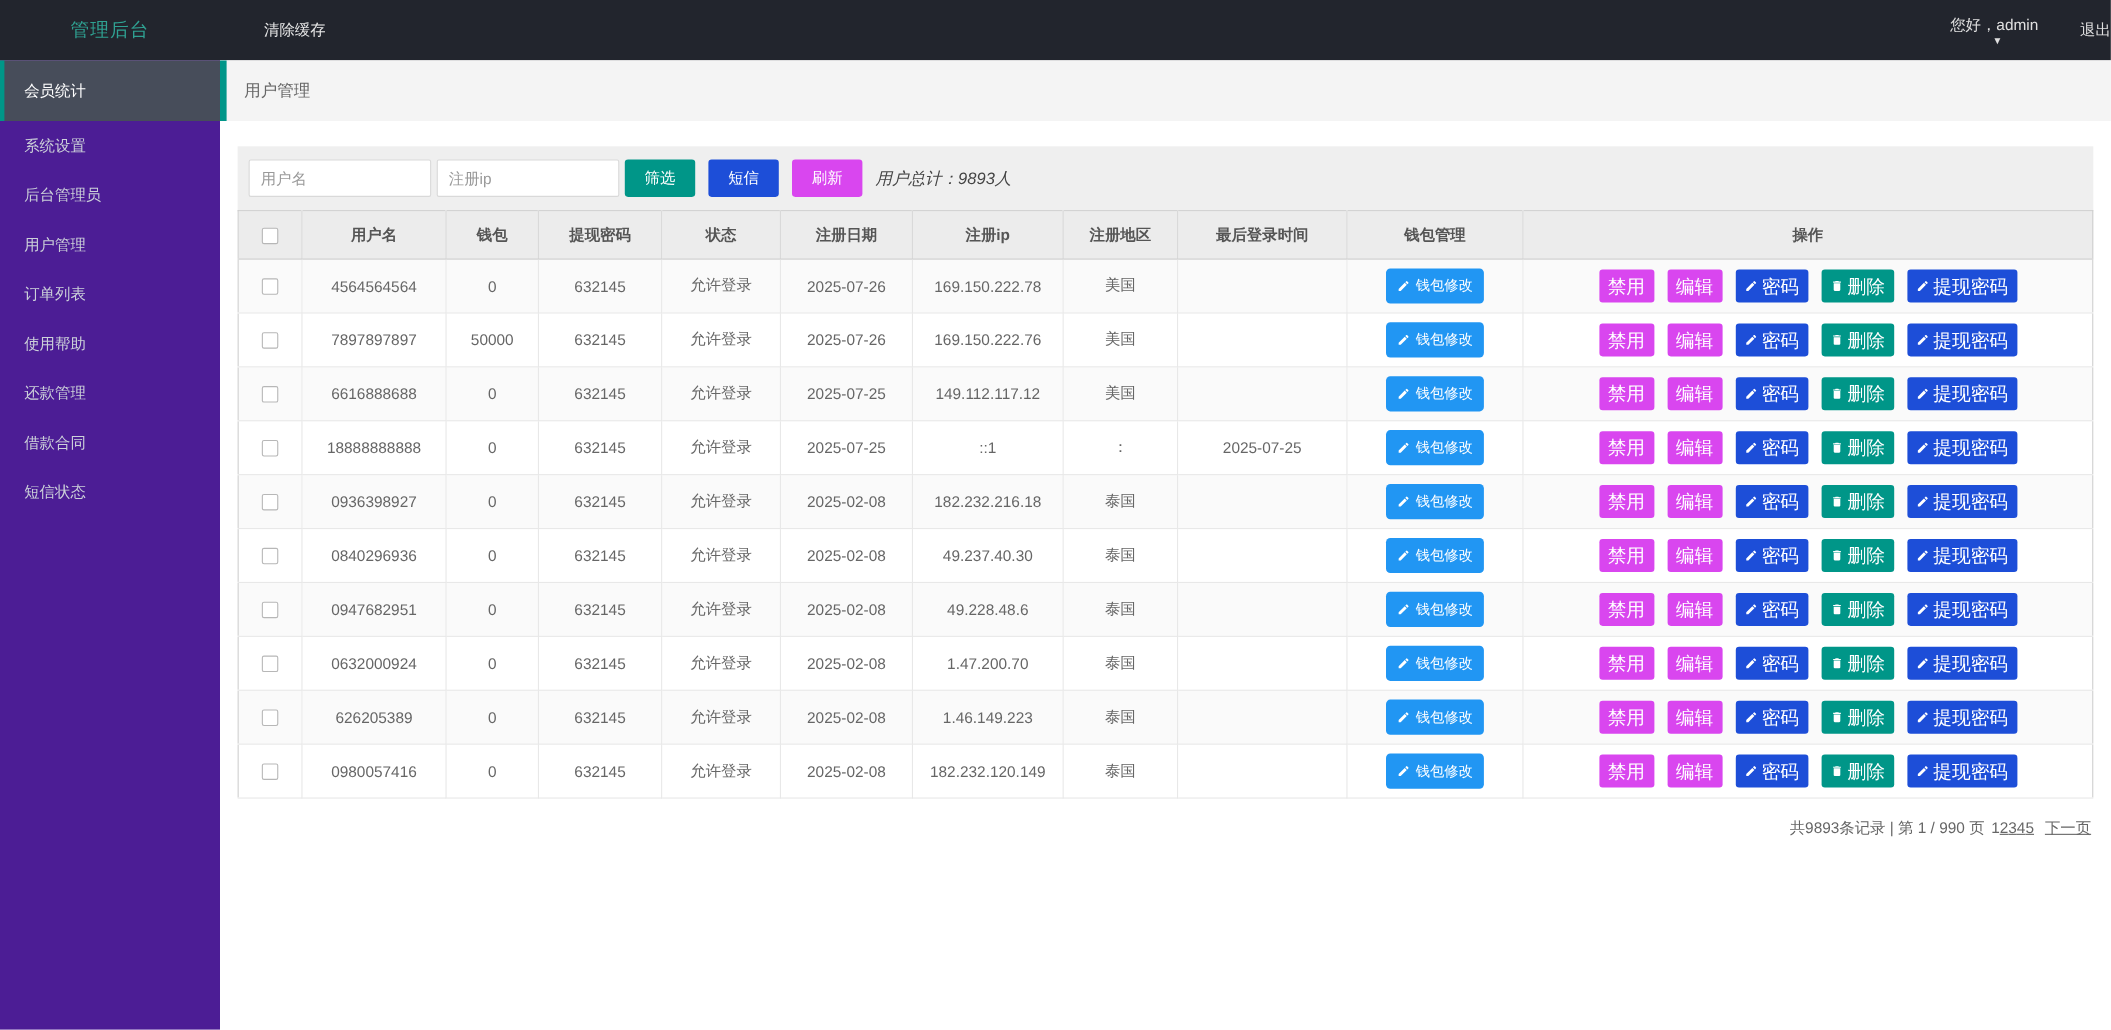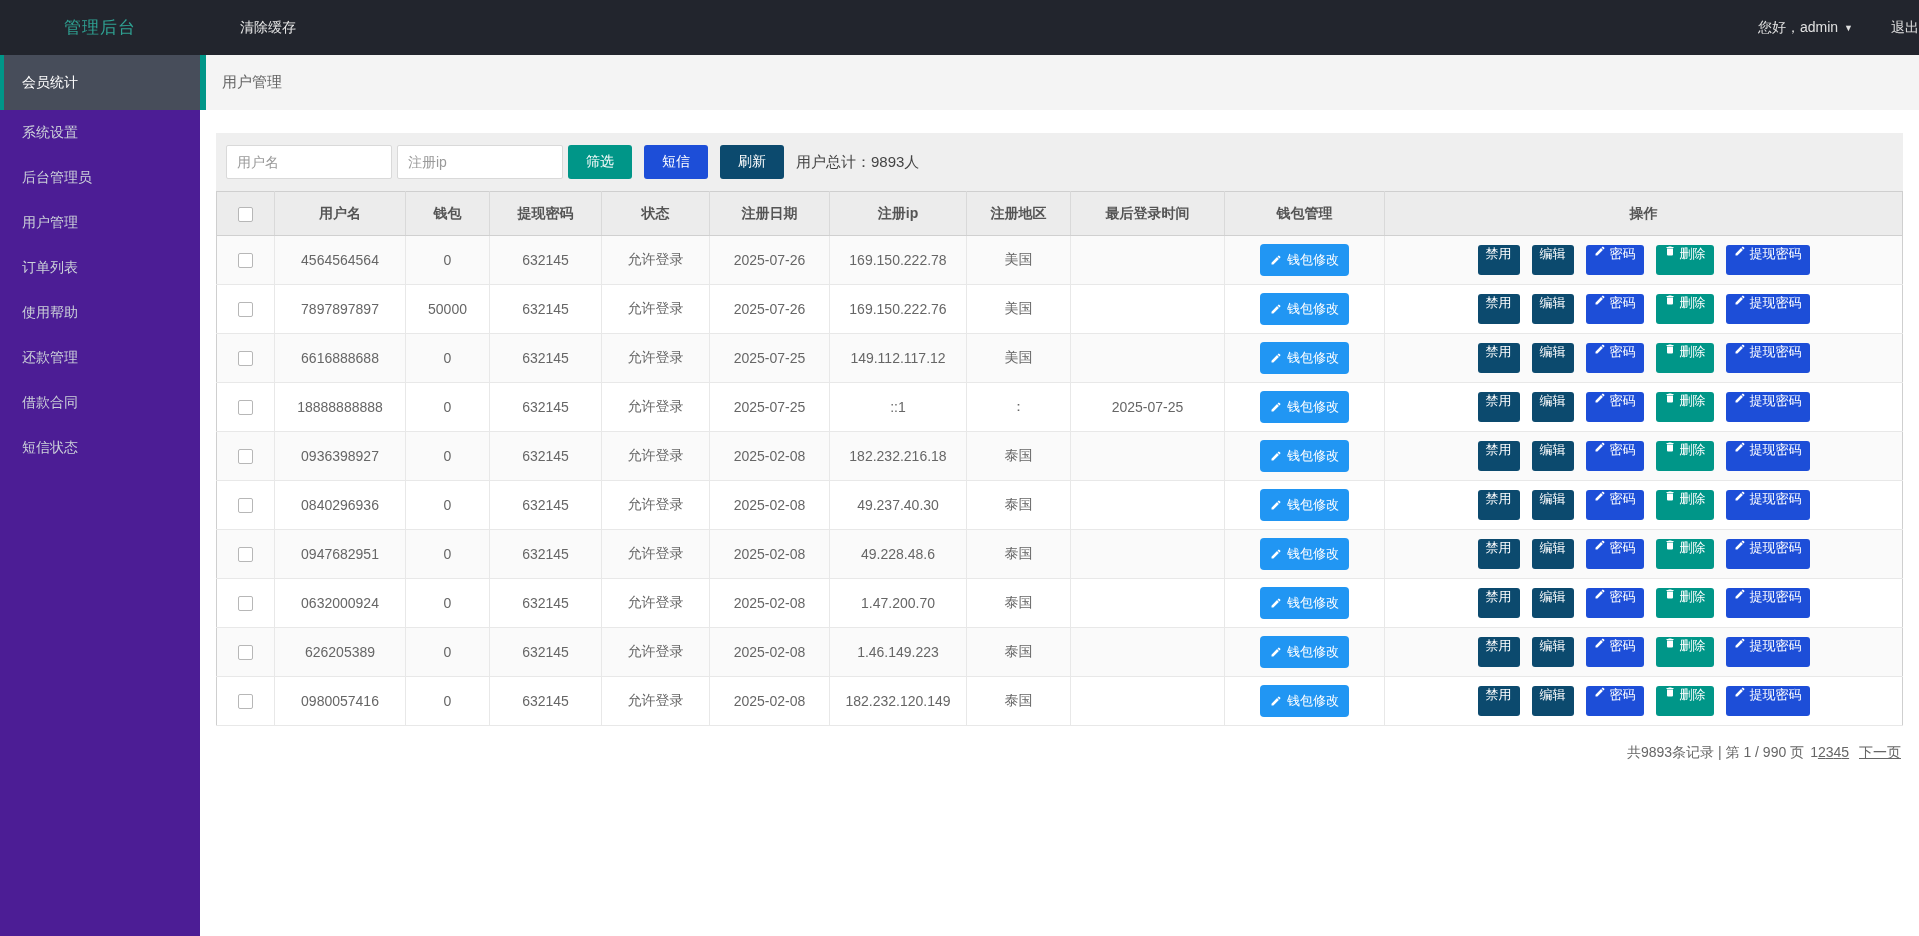--- a/index.html
+++ b/index.html
@@ -15,21 +15,21 @@
     height: 55px; background: #22252d; display: flex; align-items: center;
   }
   .brand {
     width: 200px; padding-left: 64px; font-size: 17px; color: #2fa192;
     letter-spacing: 1px; cursor: pointer;
   }
   .nav-item {
     color: #e8e8e8; font-size: 14px; margin-left: 40px; cursor: pointer;
   }
   .nav-right { margin-left: auto; display: flex; align-items: center; }
-  .nav-user { color: #e0e0e0; font-size: 14px; cursor: pointer; display: flex; align-items: center; }
+  .nav-user { color: #e0e0e0; font-size: 14px; cursor: pointer; display: flex; align-items: center; flex-direction: column; }
   .caret { font-size: 9px; margin-left: 6px; color: #e0e0e0; }
   .nav-logout { color: #e0e0e0; font-size: 14px; margin-left: 38px; cursor: pointer; }
   
   .sidebar {
     position: absolute; left: 0; top: 55px; bottom: 0; width: 200px;
     background: #4c1d95;
   }
   .side-item {
     height: 45px; display: flex; align-items: center; padding-left: 18px;
     color: #ccd1d9; font-size: 14px; cursor: pointer; border-left: 4px solid transparent;
@@ -56,23 +56,23 @@
     margin-right: 5px;
   }
   .filter-input::placeholder { color: #999; }
   .btn {
     height: 34px; border: none; border-radius: 3px; color: #fff; font-size: 14px;
     padding: 0 18px; cursor: pointer;
     font-family: "Liberation Sans", "DejaVu Sans", sans-serif;
   }
   .btn-teal { background: #009688; }
   .btn-blue { background: #1d4ed8; }
-  .btn-orange { background: #0c4a6e; }
+  .btn-orange { background: #d946ef; }
   .ml12 { margin-left: 12px; }
-  .total-label { margin-left: 12px; font-size: 15px; color: #444; }
+  .total-label { margin-left: 12px; font-size: 15px; color: #444; font-style: italic; }
   
   table.user-table {
     width: 100%; border-collapse: collapse; table-layout: fixed;
     border: 1px solid #cfcfcf; background: #fff;
   }
   .user-table thead th {
     background: #ececec; height: 44px; font-size: 14px; font-weight: bold;
     color: #555; text-align: center; border-right: 1px solid #d9d9d9;
     border-bottom: 1px solid #d0d0d0;
   }
@@ -84,22 +84,22 @@
   }
   .user-table tbody td:last-child { border-right: none; }
   .user-table tbody tr:nth-child(odd) { background: #fafafa; }
   .user-table tbody tr:nth-child(even) { background: #ffffff; }
   .cbx {
     appearance: none; -webkit-appearance: none; width: 15px; height: 15px;
     border: 1px solid #b7b7b7; border-radius: 2px; background: #fff;
     vertical-align: middle; cursor: pointer;
   }
   .abtn {
-    height: 30px; border: none; border-radius: 3px; color: #fff; font-size: 13px;
-    padding: 0 8px; cursor: pointer; display: inline-flex; align-items: flex-start;
+    height: 30px; border: none; border-radius: 3px; color: #fff; font-size: 17px;
+    padding: 0 8px; cursor: pointer; display: inline-flex; align-items: center;
     justify-content: center; gap: 4px;
     font-family: "Liberation Sans", "DejaVu Sans", sans-serif;
   }
   .wallet-btn {
     height: 32px; border: none; border-radius: 4px; background: #2196f3; color: #fff;
     font-size: 13px; padding: 0 10px; cursor: pointer; display: inline-flex;
     align-items: center; gap: 5px;
     font-family: "Liberation Sans", "DejaVu Sans", sans-serif;
   }
   .ico { width: 12px; height: 12px; fill: #fff; flex: 0 0 auto; }

